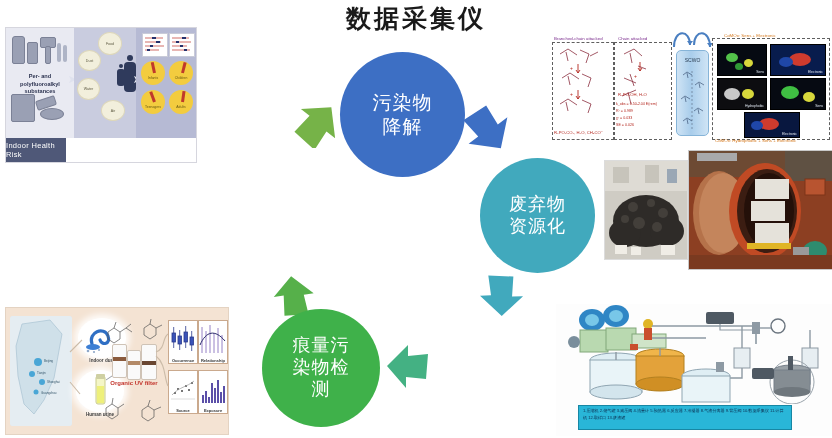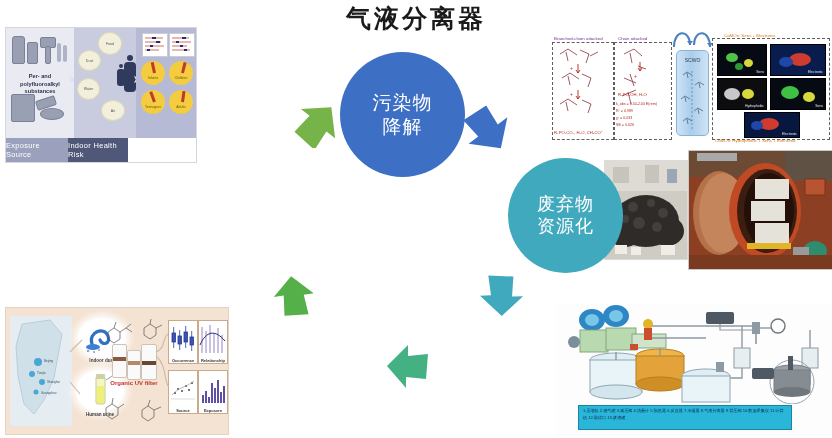--- a/index.html
+++ b/index.html
@@ -19,21 +19,21 @@
 
   
   .circle{
     position:absolute;border-radius:50%;
     display:flex;align-items:center;justify-content:center;
     text-align:center;color:#fff;line-height:1.22;
     font-family:Liberation Sans, sans-serif;
     letter-spacing:1px;
   }
   .c-top{left:340px;top:52px;width:125px;height:125px;background:#3d6fc4;font-size:19px;}
-  .c-right{left:508px;top:158px;width:115px;height:115px;background:#41a9bd;font-size:18px;}
+  .c-right{left:480px;top:158px;width:115px;height:115px;background:#41a9bd;font-size:18px;}
   .c-bottomright{left:432px;top:307px;width:117px;height:117px;background:#44b183;font-size:18px;}
   .c-bottomleft{left:262px;top:309px;width:118px;height:118px;background:#3fb14a;font-size:18px;}
   .c-left{left:208px;top:154px;width:117px;height:117px;background:#82b94c;font-size:18px;}
 
   
   .arrow{position:absolute;width:0;height:0;}
 
   
   .pic{position:absolute;overflow:hidden;background:#fff;}
 
@@ -103,21 +103,21 @@
   .uv-panel{position:absolute;background:#fff;border:.7px solid #caa98d;overflow:hidden;}
   .uv-panel .plbl{position:absolute;bottom:0px;width:100%;text-align:center;font-size:4px;color:#333;font-weight:700;}
   .bottlep{position:absolute;background:#fafafa;border:.6px solid #cfc3b6;border-radius:2px;}
   .bottlep i{position:absolute;left:0;width:100%;height:4px;background:#8a5a3c;}
 </style>
 </head>
 <body>
 
 <div id="root">
 
-  <div class="page-title">气液分离器</div>
+  <div class="page-title">数据采集仪</div>
 
   <div class="pic" id="pic-pfas">
     <div class="pfas-row">
       <div class="pfas-col pfas-c1">
         <div class="bottle" style="left:6px;top:8px;width:11px;height:26px;border-radius:3px 3px 2px 2px;"></div>
         <div class="bottle" style="left:21px;top:14px;width:9px;height:20px;"></div>
         <div class="bottle" style="left:34px;top:9px;width:14px;height:9px;border-radius:2px;"></div>
         <div class="bottle" style="left:39px;top:18px;width:4px;height:16px;"></div>
         <div class="vial" style="left:51px;top:15px;width:4px;height:19px;"></div>
         <div class="vial" style="left:57px;top:17px;width:4px;height:17px;"></div>
@@ -181,21 +181,20 @@
           <div class="wedge" style="transform:rotate(-20deg);"></div>
           <span>Teenagers</span>
         </div>
         <div class="pie" style="left:33px;top:62px;width:24px;height:24px;">
           <div class="wedge" style="transform:rotate(8deg);"></div>
           <span>Adults</span>
         </div>
       </div>
     </div>
     <div class="pfas-band">
-      <div class="pb2">Exposure Source</div>
       <div class="pb3">Indoor Health Risk</div>
     </div>
   </div>
 
   <div class="pic" id="pic-scwo">
 
     <div class="scwo-box" style="left:4px;top:16px;width:60px;height:96px;"></div>
     <div class="scwo-t" style="left:6px;top:10px;">Branched-chain attacked</div>
     <div class="scwo-box" style="left:66px;top:16px;width:56px;height:96px;"></div>
     <div class="scwo-t" style="left:70px;top:10px;">Chain attacked</div>
@@ -547,14 +546,21 @@
       <div>污染物</div>
       <div>降解</div>
     </div>
   </div>
   <div class="circle c-right">
     <div>
       <div>废弃物</div>
       <div>资源化</div>
     </div>
   </div>
+  <div class="circle c-bottomleft">
+    <div>
+      <div>痕量污</div>
+      <div>染物检</div>
+      <div>测</div>
+    </div>
+  </div>
 
 </div>
 
 </body></html>

